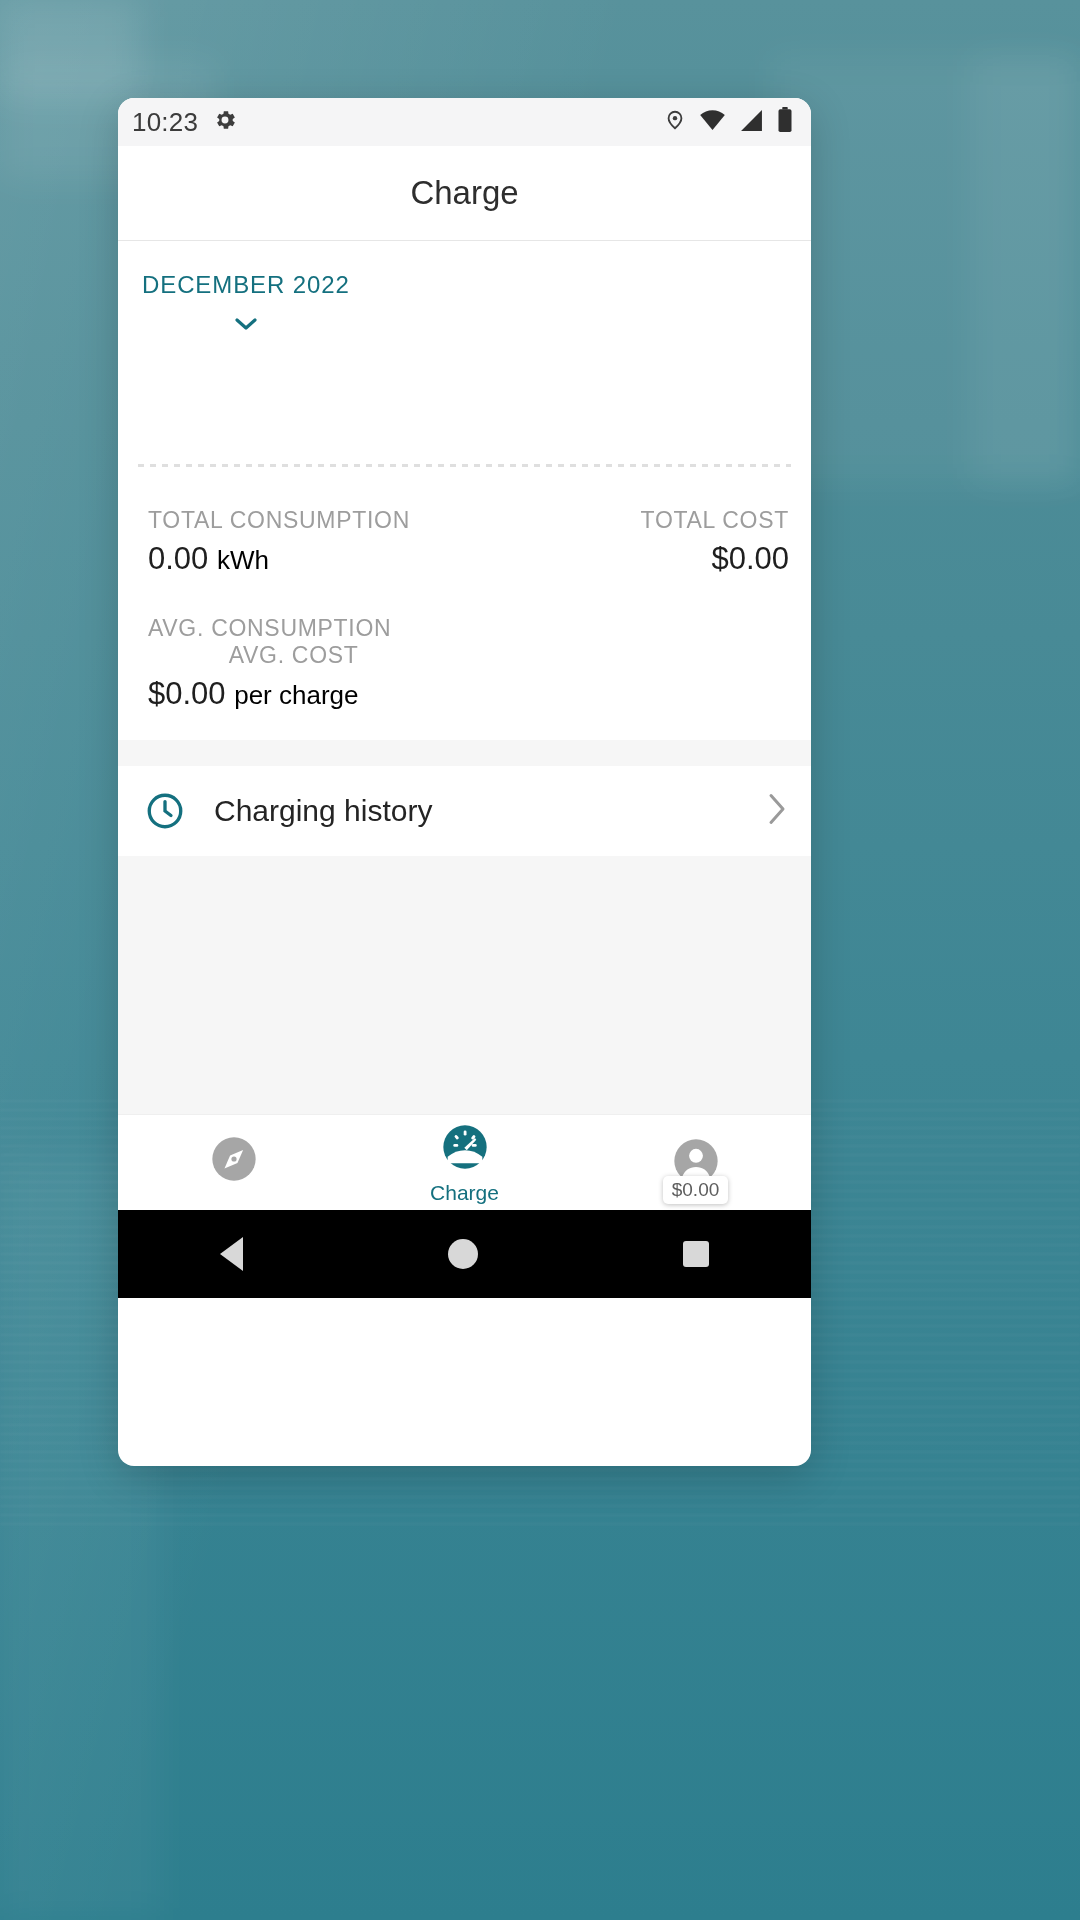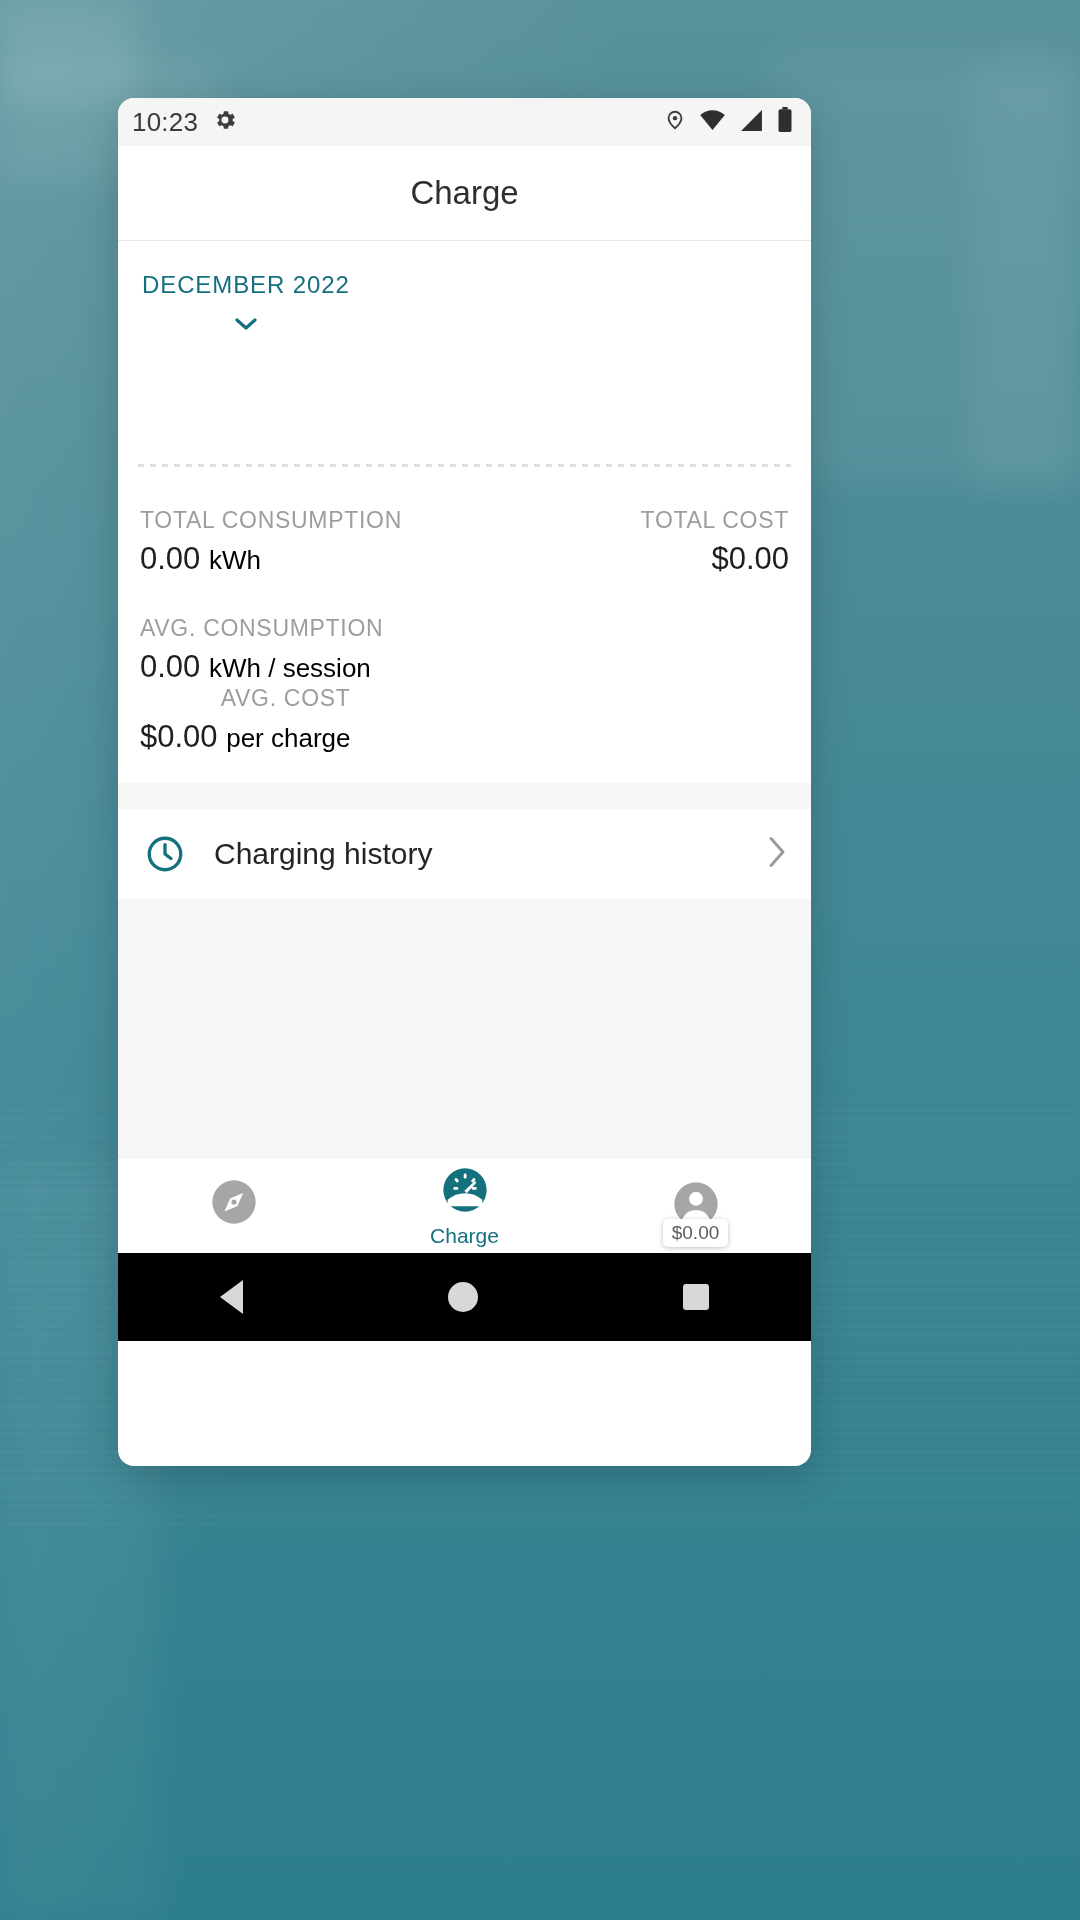--- a/index.html
+++ b/index.html
@@ -93,21 +93,21 @@
 
   
   .graph-area{ background:#fff; height:135px; position:relative; }
   .dash-baseline{
     position:absolute; left:20px; right:20px; bottom:14px; height:3px;
     background-image:repeating-linear-gradient(90deg,#dfdfdf 0px,#dfdfdf 6px,rgba(0,0,0,0) 6px,rgba(0,0,0,0) 12px);
   }
 
   
   .stats{ background:#fff; padding:26px 22px 28px; }
-  .stat-row{ display:flex; justify-content:space-between; align-items:flex-start; }
+  .stat-row{ display:flex; justify-content:space-between; align-items:flex-start;margin-left:8px; }
   .stat-row + .stat-row{ margin-top:38px;flex-direction:column; }
   .stat-block.right{ text-align:right; }
   .stat-label{ font-size:23px; color:#9d9d9d; letter-spacing:0.7px; }
   .stat-value{ margin-top:7px; font-size:31px; color:#1f1f1f; }
   .stat-value .unit{ font-size:26px; color:#000000; }
 
   
   .section-gap{ height:26px; background:#f6f6f6; }
 
   
@@ -239,24 +239,20 @@
         <div class="stat-label">TOTAL COST</div>
         <div class="stat-value">
           <span>$0.00</span>
           <span class="unit"></span>
         </div>
       </div>
     </div>
     <div class="stat-row">
       <div class="stat-block">
         <div class="stat-label">AVG. CONSUMPTION</div>
-        <div class="stat-value">
-          <span>0.00</span>
-          <span class="unit">kWh / session</span>
-        </div>
       </div>
       <div class="stat-block right">
         <div class="stat-label">AVG. COST</div>
         <div class="stat-value">
           <span>$0.00</span>
           <span class="unit">per charge</span>
         </div>
       </div>
     </div>
   </div>

